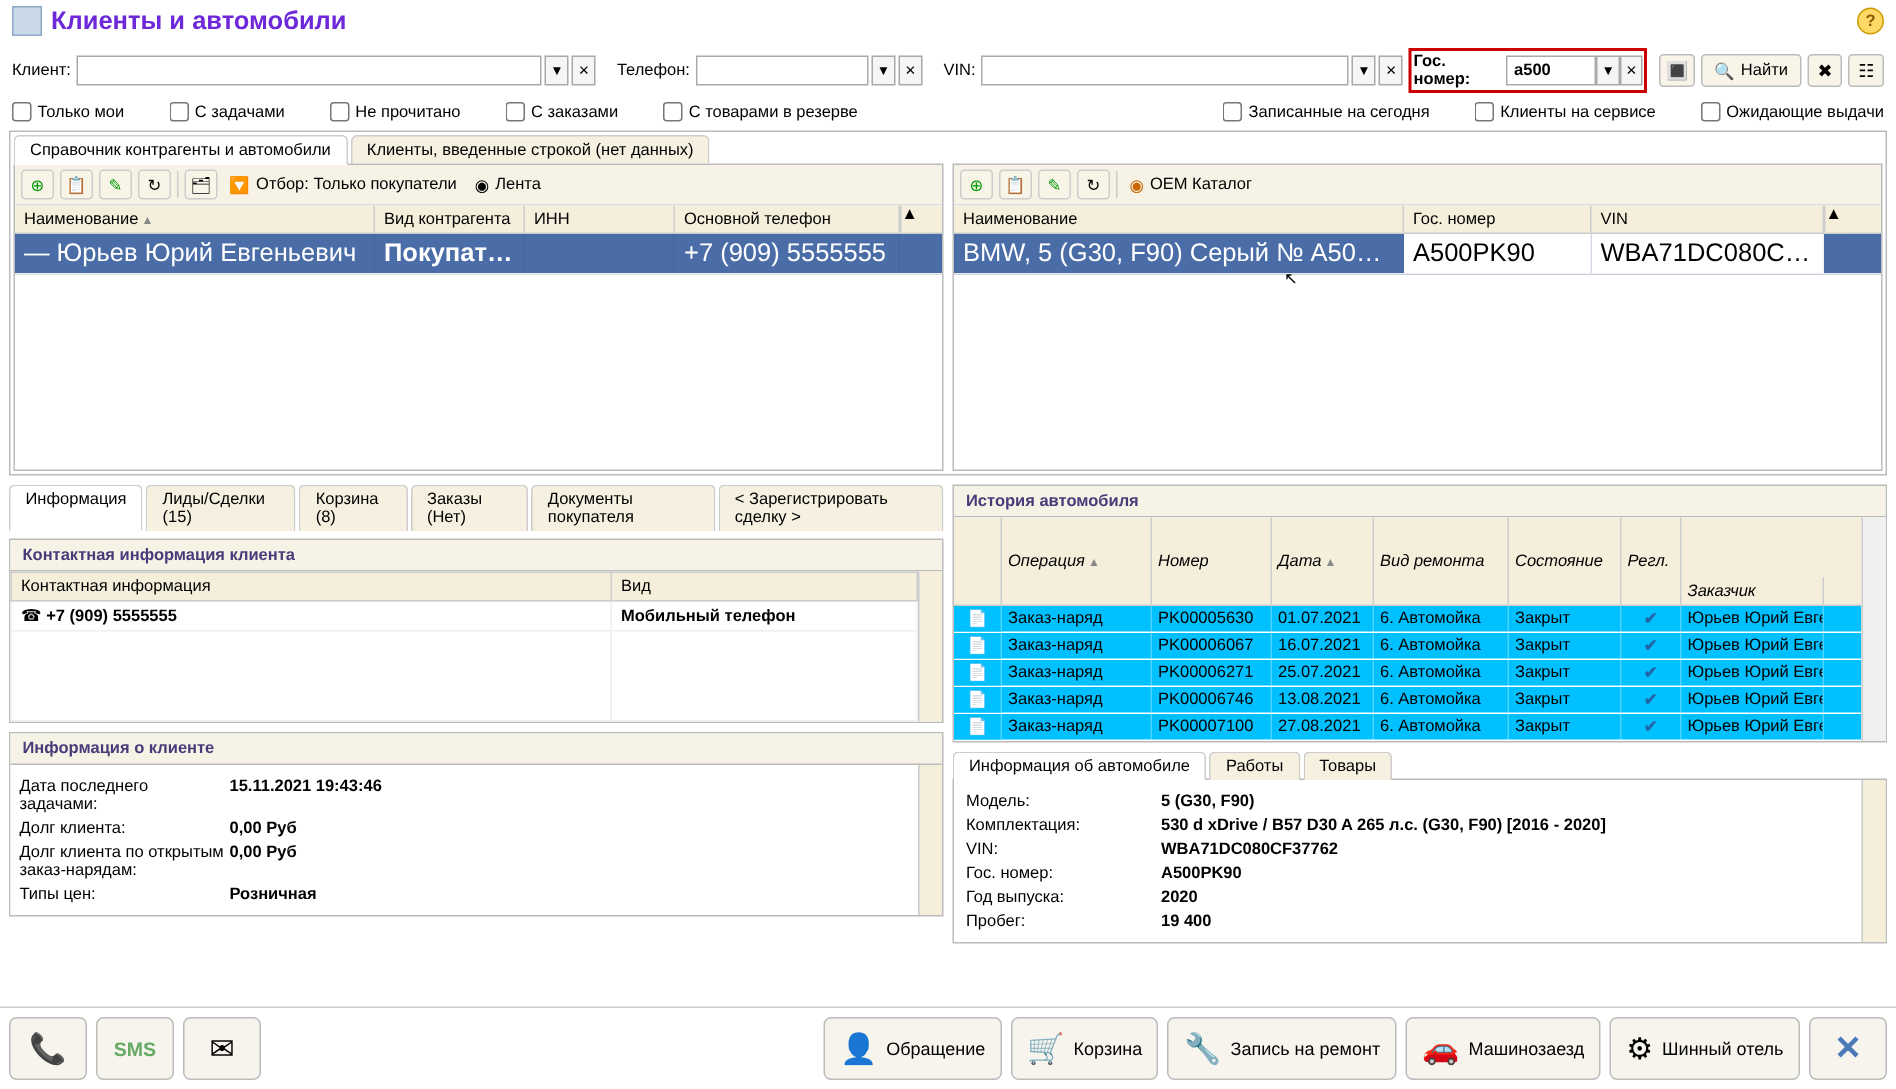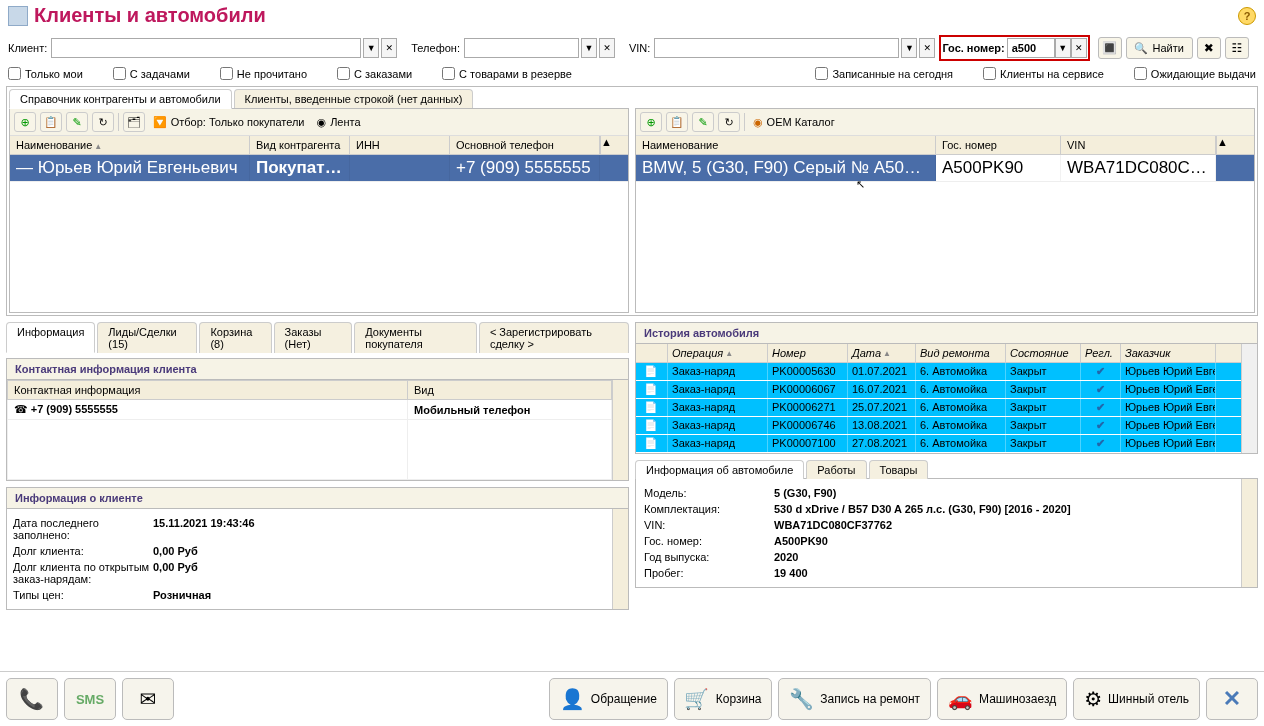--- a/index.html
+++ b/index.html
@@ -1,30 +1,30 @@
 <!DOCTYPE html>
 <html><head>
 <meta charset="utf-8">
 <style>
 * { box-sizing: border-box; margin: 0; padding: 0; }
 body { font-family: Arial, sans-serif; font-size: 11px; background: #fff; color: #000; width: 1264px; height: 726px; overflow: hidden; position: relative; }
 
 .title-bar { display: flex; align-items: center; padding: 4px 8px; background: #fff; border-bottom: none; }
 .title-icon { width: 20px; height: 20px; background: #c8d8e8; border: 1px solid #8faac8; margin-right: 6px; }
-.title-text { font-size: 20px; font-weight: bold; color: #be185d; flex: 1; }
+.title-text { font-size: 17px; font-weight: bold; color: #6d28d9; flex: 1; }
 .help-icon { width: 18px; height: 18px; background: #ffd966; border-radius: 50%; border: 1px solid #cc9900; display: flex; align-items: center; justify-content: center; font-weight: bold; color: #8b5a00; cursor: pointer; }
 
 .search-bar { display: flex; align-items: center; padding: 4px 8px; gap: 4px; }
 .search-bar label { font-weight: normal; }
 .search-group { display: flex; align-items: center; gap: 2px; }
 .search-input { border: 1px solid #aaa; height: 20px; padding: 1px 4px; font-size: 11px; }
 .search-input.client { width: 310px; }
 .search-input.phone { width: 115px; }
 .search-input.vin { width: 245px; }
-.search-input.gos { width: 48px; }
+.search-input.gos { width: 60px; }
 .dropdown-btn, .clear-btn { width: 16px; height: 20px; border: 1px solid #aaa; background: #f5f5f5; cursor: pointer; display: flex; align-items: center; justify-content: center; font-size: 9px; }
 .highlighted-box { border: 2px solid #cc0000; padding: 1px; display: flex; align-items: center; }
 .small-btn { width: 24px; height: 22px; border: 1px solid #bbb; background: #f8f5e8; border-radius: 3px; cursor: pointer; display: flex; align-items: center; justify-content: center; font-size: 12px; }
 .find-btn { height: 22px; padding: 0 8px; border: 1px solid #bbb; background: #f8f5e8; border-radius: 3px; cursor: pointer; display: flex; align-items: center; gap: 4px; }
 
 .filter-bar { display: flex; align-items: center; padding: 2px 8px 6px 8px; gap: 30px; }
 .filter-bar label { display: flex; align-items: center; gap: 4px; cursor: pointer; }
 .filter-bar input[type="checkbox"] { cursor: pointer; }
 
 .content-area { border: 1px solid #bbb; margin: 0 6px; padding: 2px; }
@@ -279,21 +279,21 @@
         </tbody>
           </table>
         <div class="scrollbar-v" style="width:16px;"></div>
       </div>
     </div>
     <div class="info-panel">
       <div class="info-panel-header">Информация о клиенте</div>
       <div class="info-panel-body" style="display:flex;">
         <div class="client-info-grid" style="flex:1;">
           <div class="client-info-row">
-              <div class="label">Дата последнего заполнено:</div>
+              <div class="label">Дата последнего задачами:</div>
               <div class="value">15.11.2021 19:43:46</div>
             </div>
           <div class="client-info-row">
               <div class="label">Долг клиента:</div>
               <div class="value">0,00 Руб</div>
             </div>
           <div class="client-info-row">
               <div class="label">Долг клиента по открытым заказ-нарядам:</div>
               <div class="value">0,00 Руб</div>
             </div>
@@ -321,21 +321,21 @@
                     <span class="sort-arrow">▲</span>
                   </div>
                 <div class="hcol" style="width:80px;">Номер</div>
                 <div class="hcol" style="width:68px;">
                     <span>Дата</span>
                     <span class="sort-arrow">▲</span>
                   </div>
                 <div class="hcol" style="width:90px;">Вид ремонта</div>
                 <div class="hcol" style="width:75px;">Состояние</div>
                 <div class="hcol" style="width:40px;">Регл.</div>
-                <div class="hcol" style="width:95px;">Заказчик</div>
+                <div class="hcol" style="width:95px;margin-top:40px;">Заказчик</div>
               </div>
               <div class="history-body" id="history-body">
                   <div class="history-row">
                     <div class="hcol history-icon">📄</div>
                     <div class="hcol" style="width:100px;">Заказ-наряд</div>
                     <div class="hcol" style="width:80px;">PK00005630</div>
                     <div class="hcol" style="width:68px;">01.07.2021</div>
                     <div class="hcol" style="width:90px;">6. Автомойка</div>
                     <div class="hcol" style="width:75px;">Закрыт</div>
                     <div class="hcol" style="width:40px;text-align:center;"><span class="check-mark">✔</span></div>

